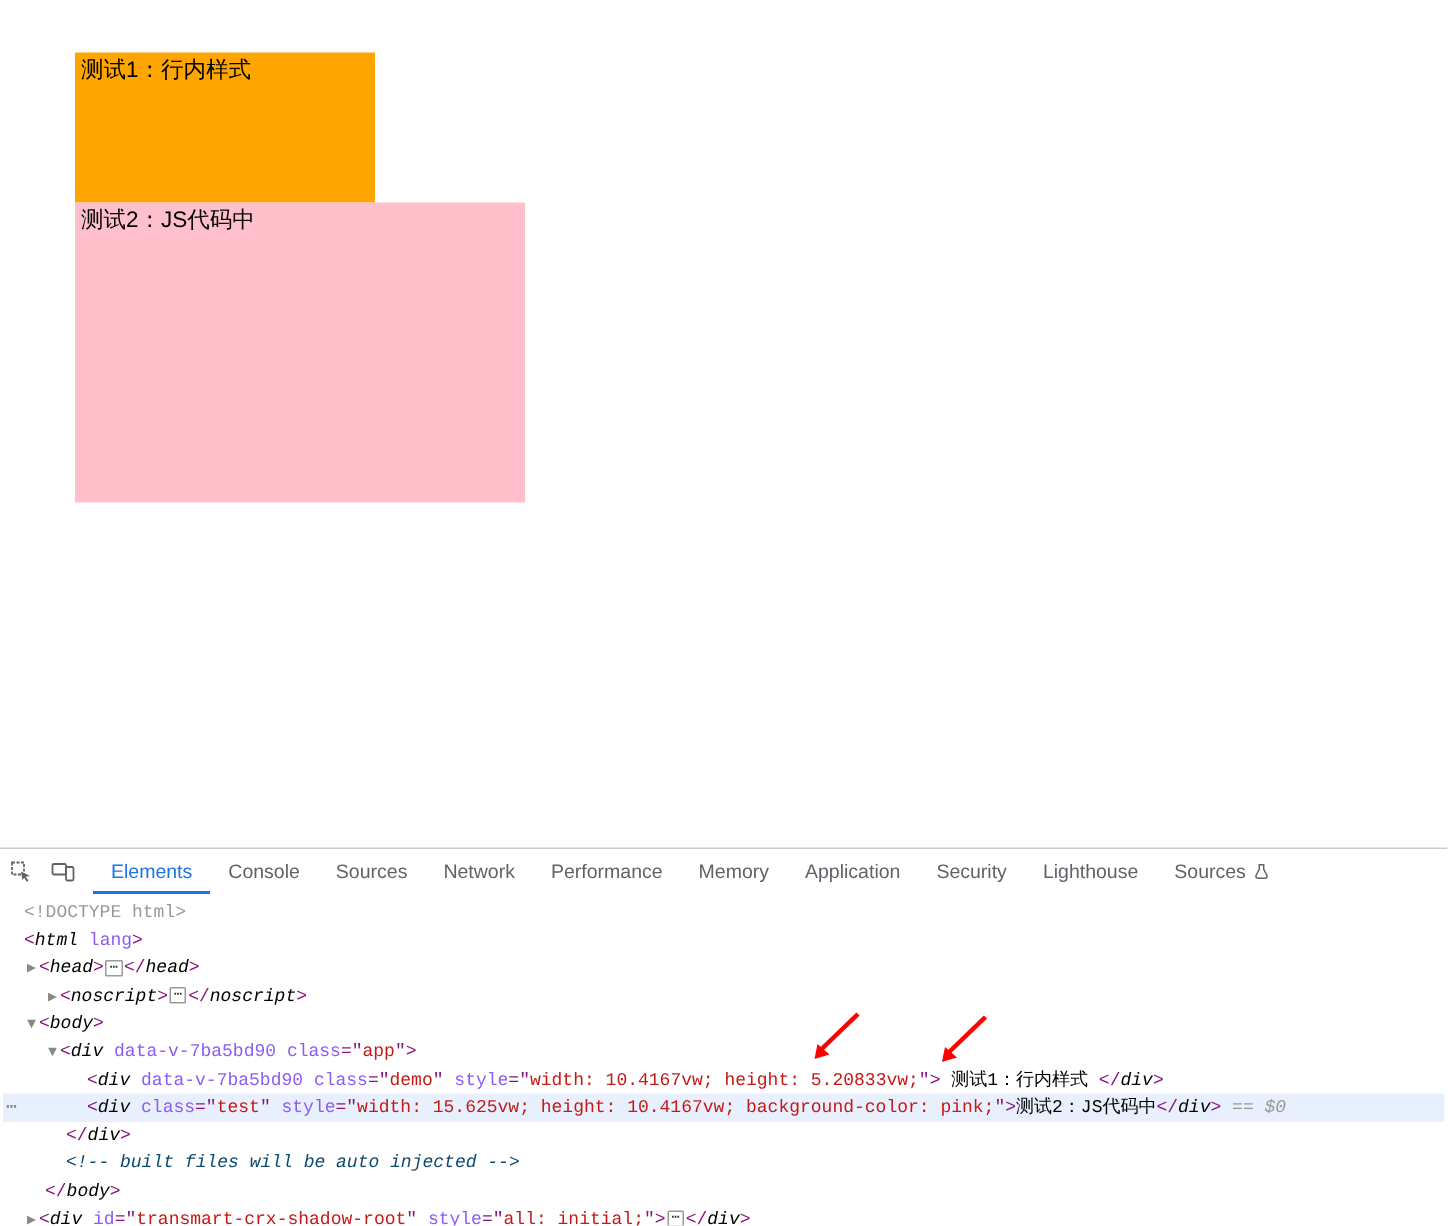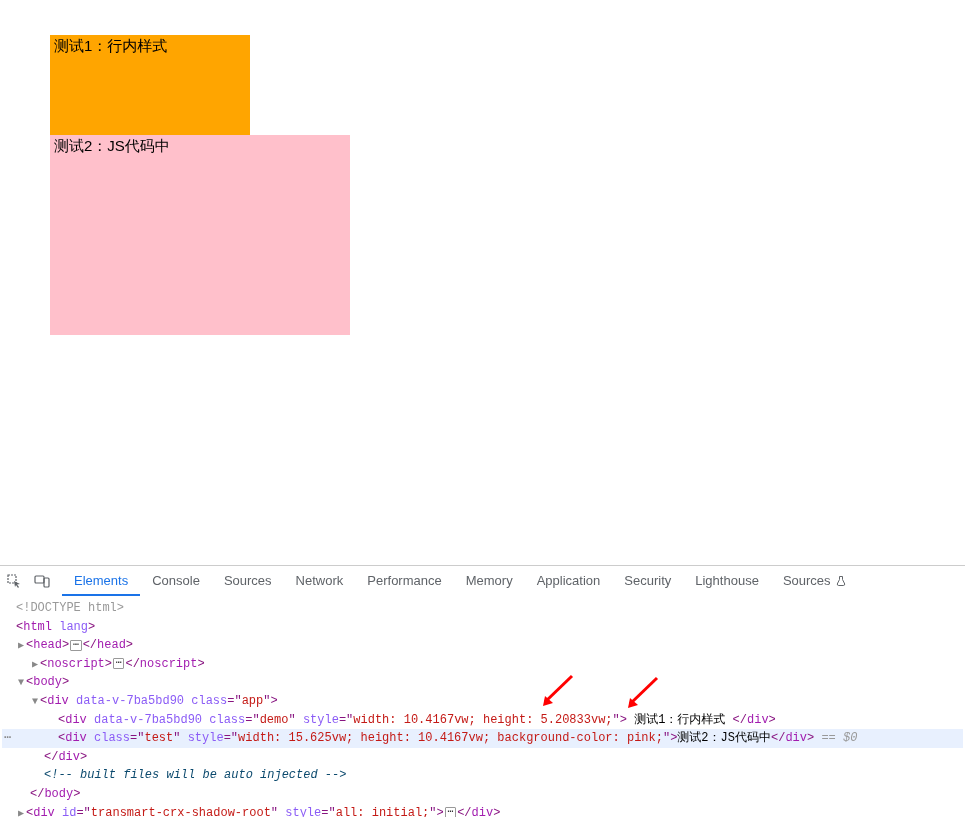--- a/index.html
+++ b/index.html
@@ -109,21 +109,21 @@
     .hl {
       background: #e8f0fe;
       display: block;
     }
     .eq0 {
       color: #999;
       font-style: italic;
     }
     
     .t-punc { color: #881480; }
-    .t-tag { color: #a21caf; }
+    .t-tag { color: #000000; font-style: italic; }
     .t-attr { color: #8b5cf6; }
     .t-str { color: #c41a16; margin-top: 37px; }
     .t-doctype { color: #999; }
     .t-comment { color: #0c4a6e; font-style: italic; }
     .t-text { color: #000; }
     
     .ind1 { padding-left: 14px; }
     .ind2 { padding-left: 28px; }
     .ind3 { padding-left: 42px; }
     .ind4 { padding-left: 56px; }

